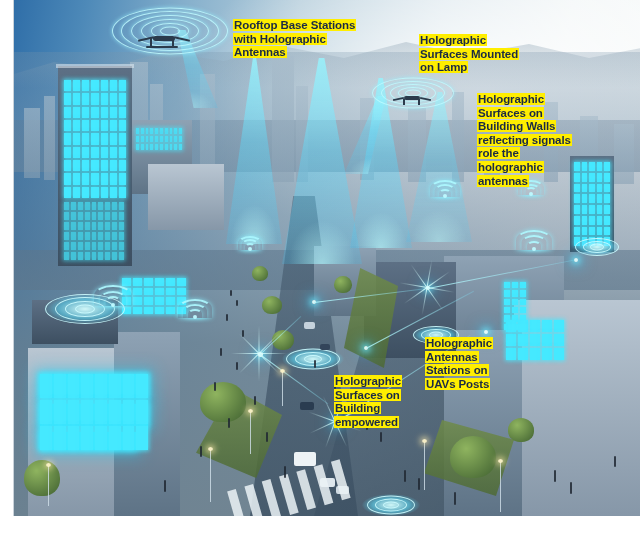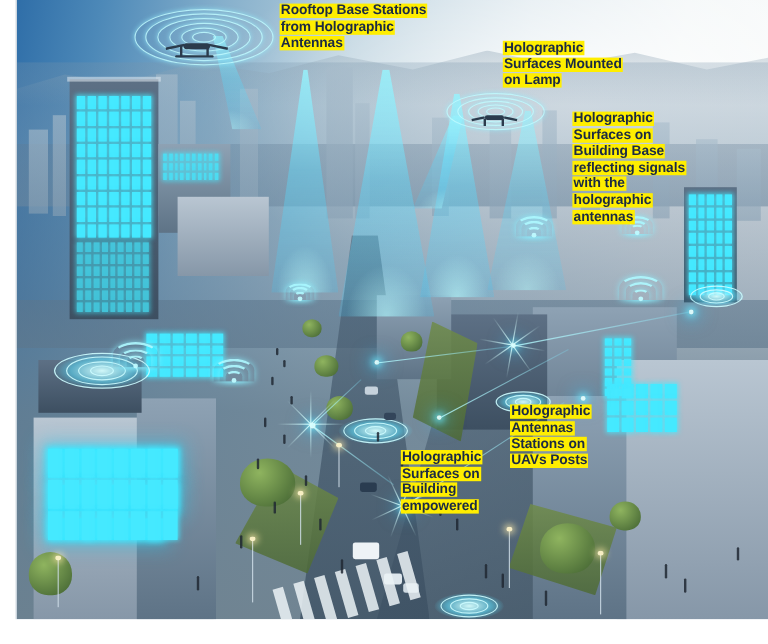--- a/index.html
+++ b/index.html
@@ -712,38 +712,38 @@
     <div class="person" style="left:404px;top:478px;height:12px;"></div>
     <div class="person" style="left:440px;top:492px;height:13px;"></div>
     <div class="person" style="left:352px;top:420px;height:10px;"></div>
     <div class="person" style="left:366px;top:432px;height:10px;"></div>
     <div class="person" style="left:320px;top:380px;height:9px;"></div>
     <div class="person" style="left:300px;top:360px;height:8px;"></div>
     <div class="person" style="left:540px;top:470px;height:12px;"></div>
     <div class="person" style="left:556px;top:482px;height:12px;"></div>
     <div class="person" style="left:600px;top:456px;height:11px;"></div>
 
-    <div class="annot" style="left:219px;top:3px;">
+    <div class="annot" style="left:219px;top:19px;">
       <div><span>Rooftop Base Stations</span></div>
-      <div><span>from Holographic</span></div>
+      <div><span>with Holographic</span></div>
       <div><span>Antennas</span></div>
     </div>
 
     <div class="annot" style="left:405px;top:34px;">
       <div><span>Holographic</span></div>
       <div><span>Surfaces Mounted</span></div>
       <div><span>on Lamp</span></div>
     </div>
 
     <div class="annot" style="left:463px;top:93px;">
       <div><span>Holographic</span></div>
       <div><span>Surfaces on</span></div>
-      <div><span>Building Base</span></div>
+      <div><span>Building Walls</span></div>
       <div><span>reflecting signals</span></div>
-      <div><span>with the</span></div>
+      <div><span>role the</span></div>
       <div><span>holographic</span></div>
       <div><span>antennas</span></div>
     </div>
 
     <div class="annot" style="left:411px;top:337px;">
       <div><span>Holographic</span></div>
       <div><span>Antennas</span></div>
       <div><span>Stations on</span></div>
       <div><span>UAVs Posts</span></div>
     </div>

